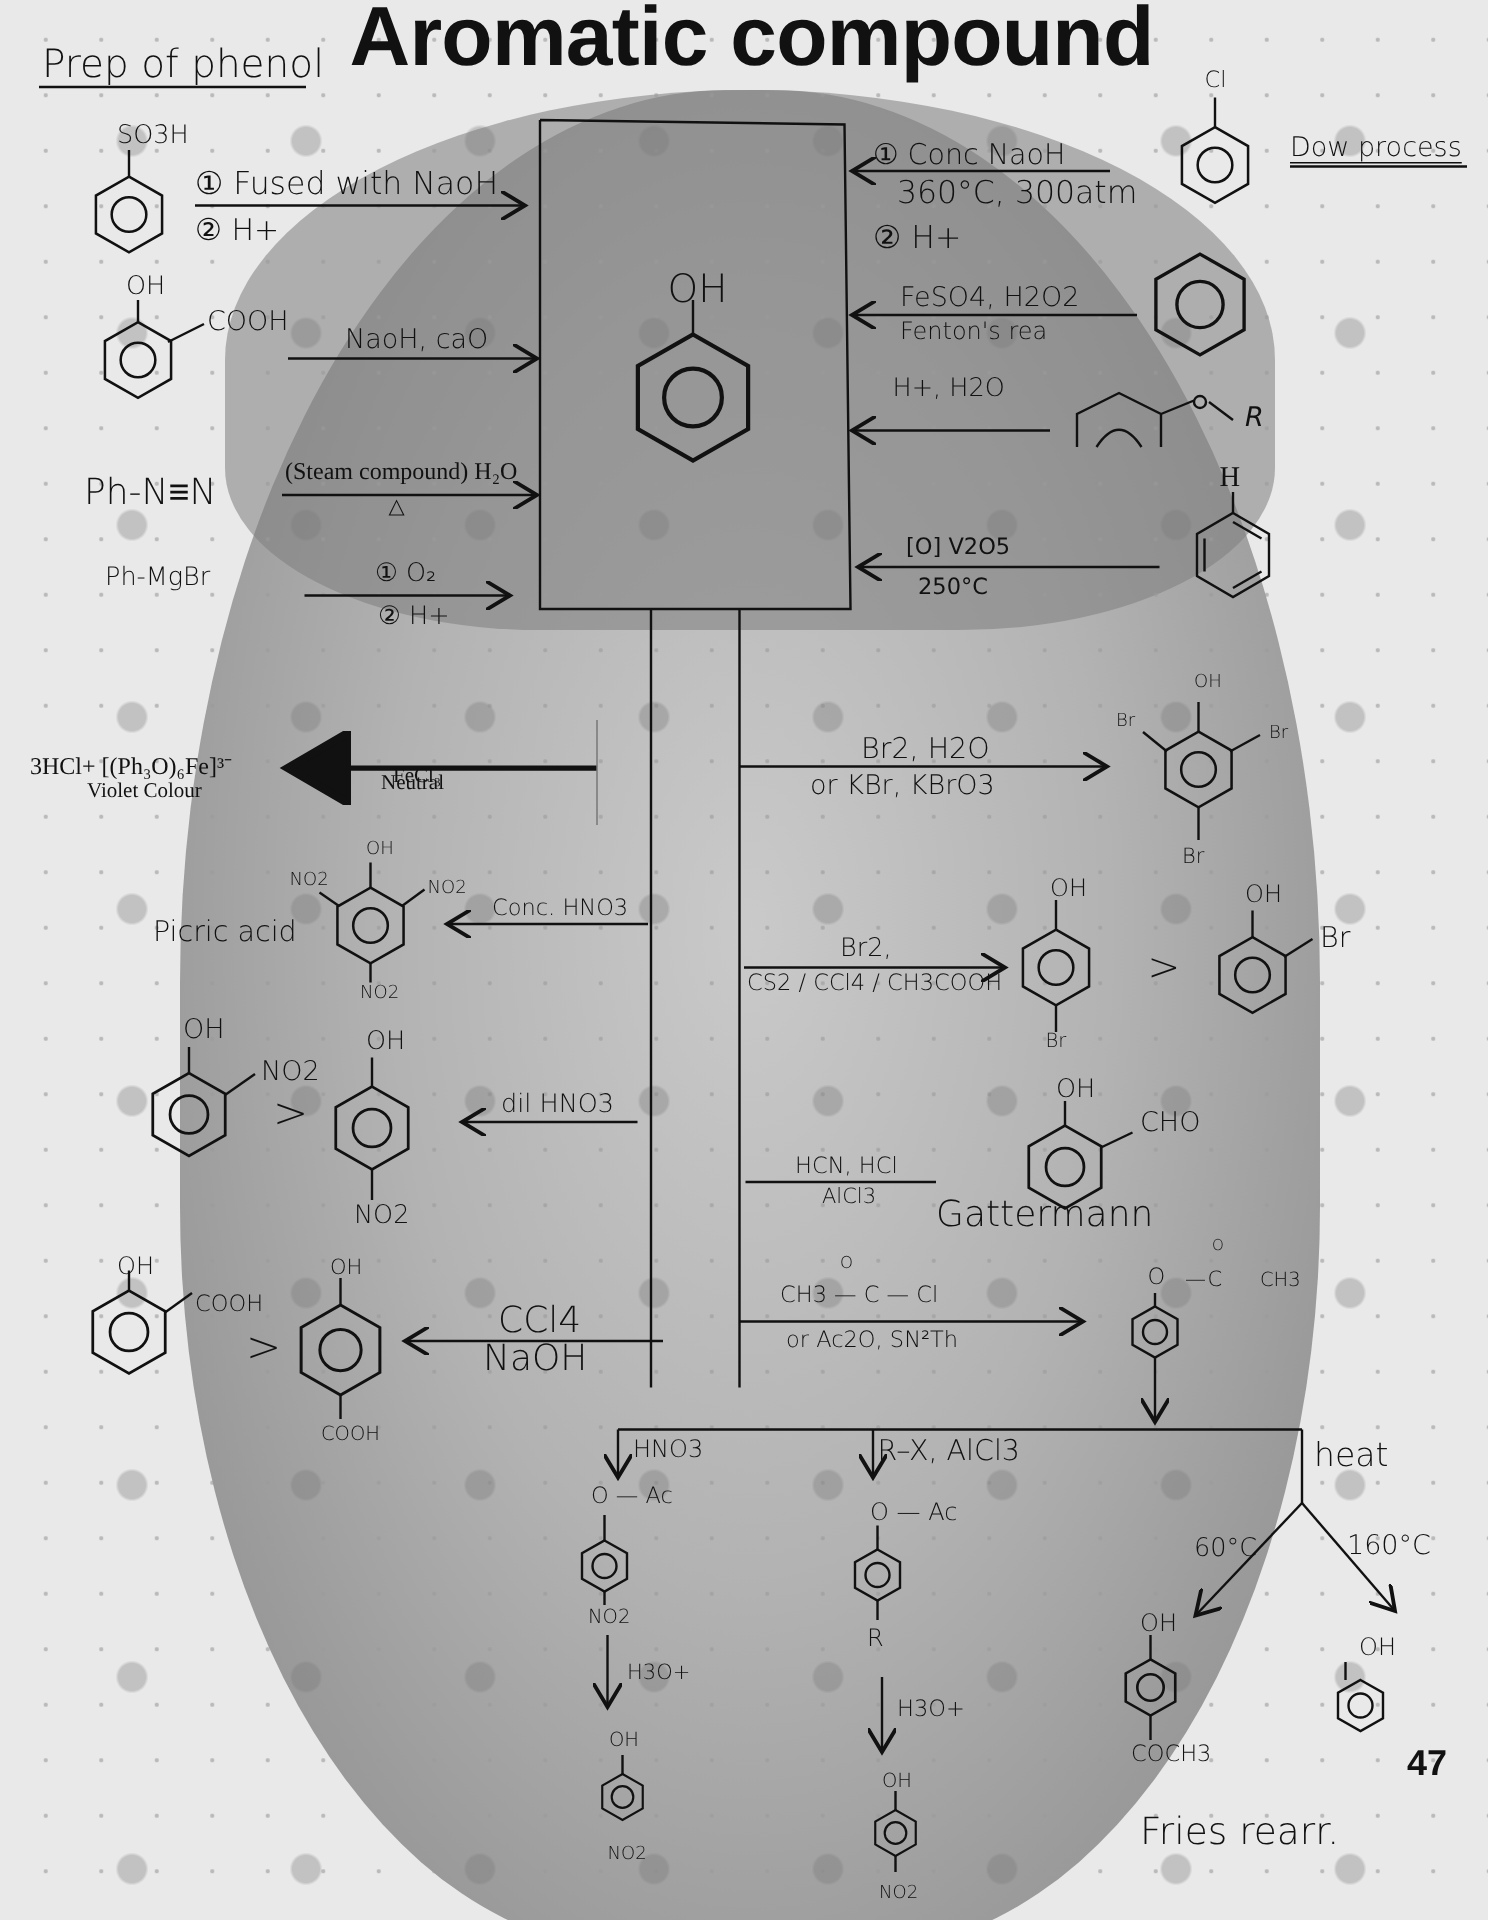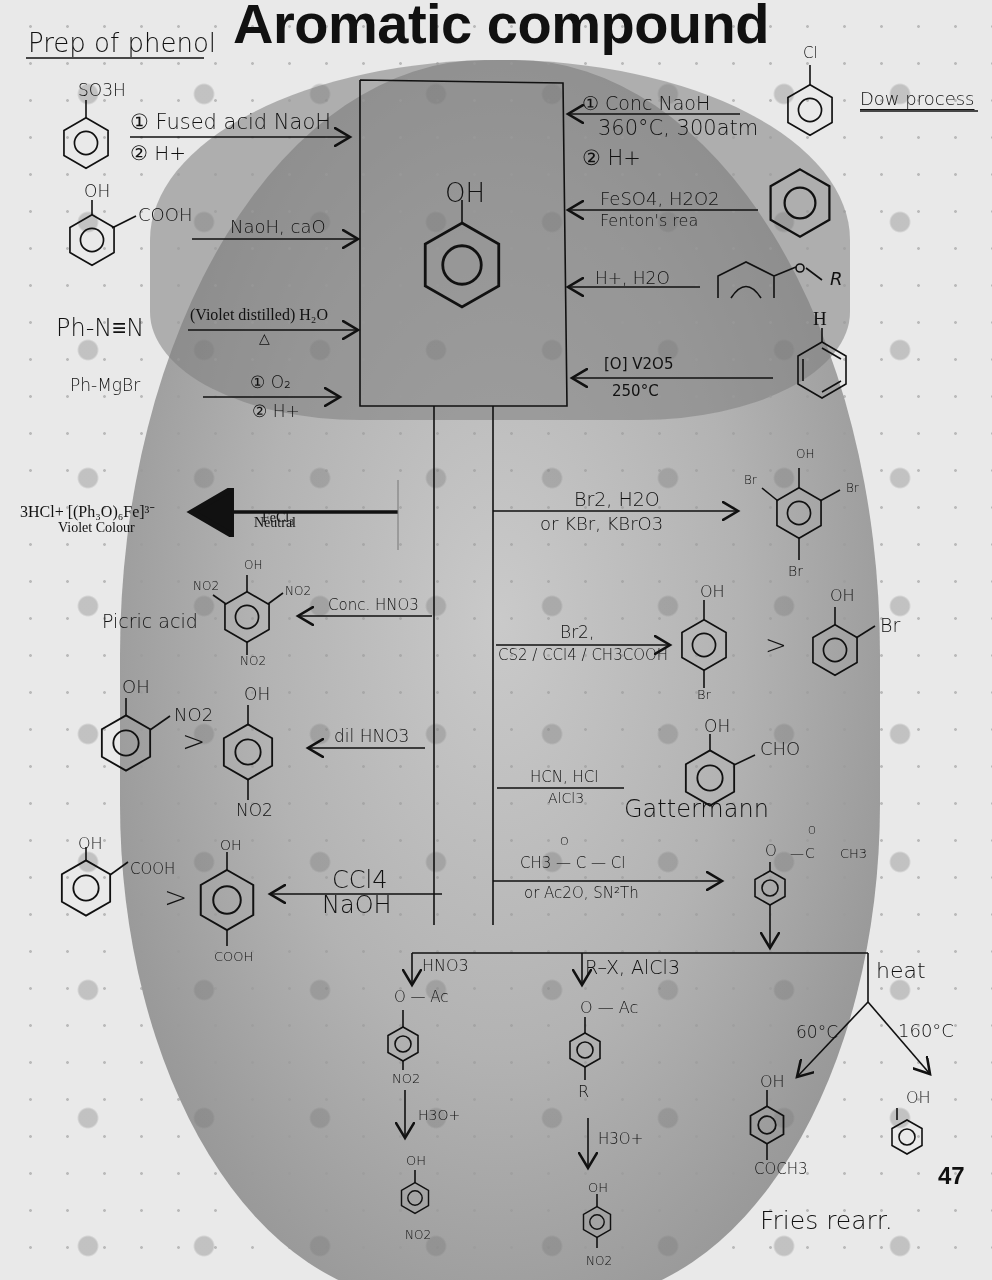--- a/index.html
+++ b/index.html
@@ -209,40 +209,40 @@
     <line x1="897" y1="1120" x2="897" y2="1108"></line>
 </svg>
 
 <div class="t title">Aromatic compound</div>
 <div class="t hand" style="left:28px;top:30px;font-size:26px;">Prep of phenol</div>
 <div class="t pageno">47</div>
 
 <div class="t hand" style="left:445px;top:180px;font-size:26px;">OH</div>
 
 <div class="t hand" style="left:78px;top:82px;font-size:17px;">SO3H</div>
-<div class="t hand" style="left:130px;top:112px;font-size:21px;">① Fused acid NaoH</div>
+<div class="t hand" style="left:130px;top:112px;font-size:21px;">① Fused with NaoH</div>
 <div class="t hand" style="left:130px;top:143px;font-size:20px;">②   H+</div>
 <div class="t hand" style="left:84px;top:183px;font-size:17px;">OH</div>
 <div class="t hand" style="left:138px;top:206px;font-size:18px;">COOH</div>
 <div class="t hand" style="left:230px;top:218px;font-size:18px;">NaoH, caO</div>
 <div class="t hand" style="left:56px;top:316px;font-size:24px;">Ph-N≡N</div>
-<div class="t serif" style="left:190px;top:307px;font-size:16px;">(Violet distilled) H₂O</div>
+<div class="t serif" style="left:190px;top:307px;font-size:16px;">(Steam compound) H₂O</div>
 <div class="t" style="left:259px;top:331px;font-size:14px;">△</div>
 <div class="t hand" style="left:70px;top:377px;font-size:17px;">Ph-MgBr</div>
 <div class="t hand" style="left:250px;top:374px;font-size:17px;">① O₂</div>
 <div class="t hand" style="left:252px;top:403px;font-size:17px;">② H+</div>
 
 <div class="t hand" style="left:803px;top:46px;font-size:15px;">Cl</div>
 <div class="t hand" style="left:582px;top:94px;font-size:19px;">① Conc NaoH</div>
 <div class="t hand" style="left:598px;top:118px;font-size:21px;">360°C, 300atm</div>
 <div class="t hand" style="left:582px;top:148px;font-size:21px;">② H+</div>
 <div class="t hand underline" style="left:860px;top:90px;font-size:18px;">Dow process</div>
 <div class="t hand" style="left:600px;top:190px;font-size:18px;">FeSO4, H2O2</div>
 <div class="t hand" style="left:600px;top:213px;font-size:16px;">Fenton's rea</div>
-<div class="t hand" style="left:595px;top:270px;font-size:17px;">H+, H2O</div>
+<div class="t hand" style="left:595px;top:251px;font-size:17px;">H+, H2O</div>
 <div class="t hand" style="left:830px;top:270px;font-size:18px;font-style:italic;">R</div>
 <div class="t serif" style="left:813px;top:309px;font-size:19px;">H</div>
 <div class="t" style="left:604px;top:357px;font-size:15px;">[O] V2O5</div>
 <div class="t" style="left:612px;top:384px;font-size:15px;">250°C</div>
 
 <div class="t serif" style="left:20px;top:504px;font-size:16px;">3HCl+ [(Ph₃O)₆Fe]³⁻</div>
 <div class="t serif" style="left:58px;top:521px;font-size:14px;">Violet Colour</div>
 <div class="t serif" style="left:262px;top:491px;font-size:14px;margin-top:20px;">FeCl₃</div>
 <div class="t serif" style="left:254px;top:516px;font-size:14px;">Neutral</div>
 

